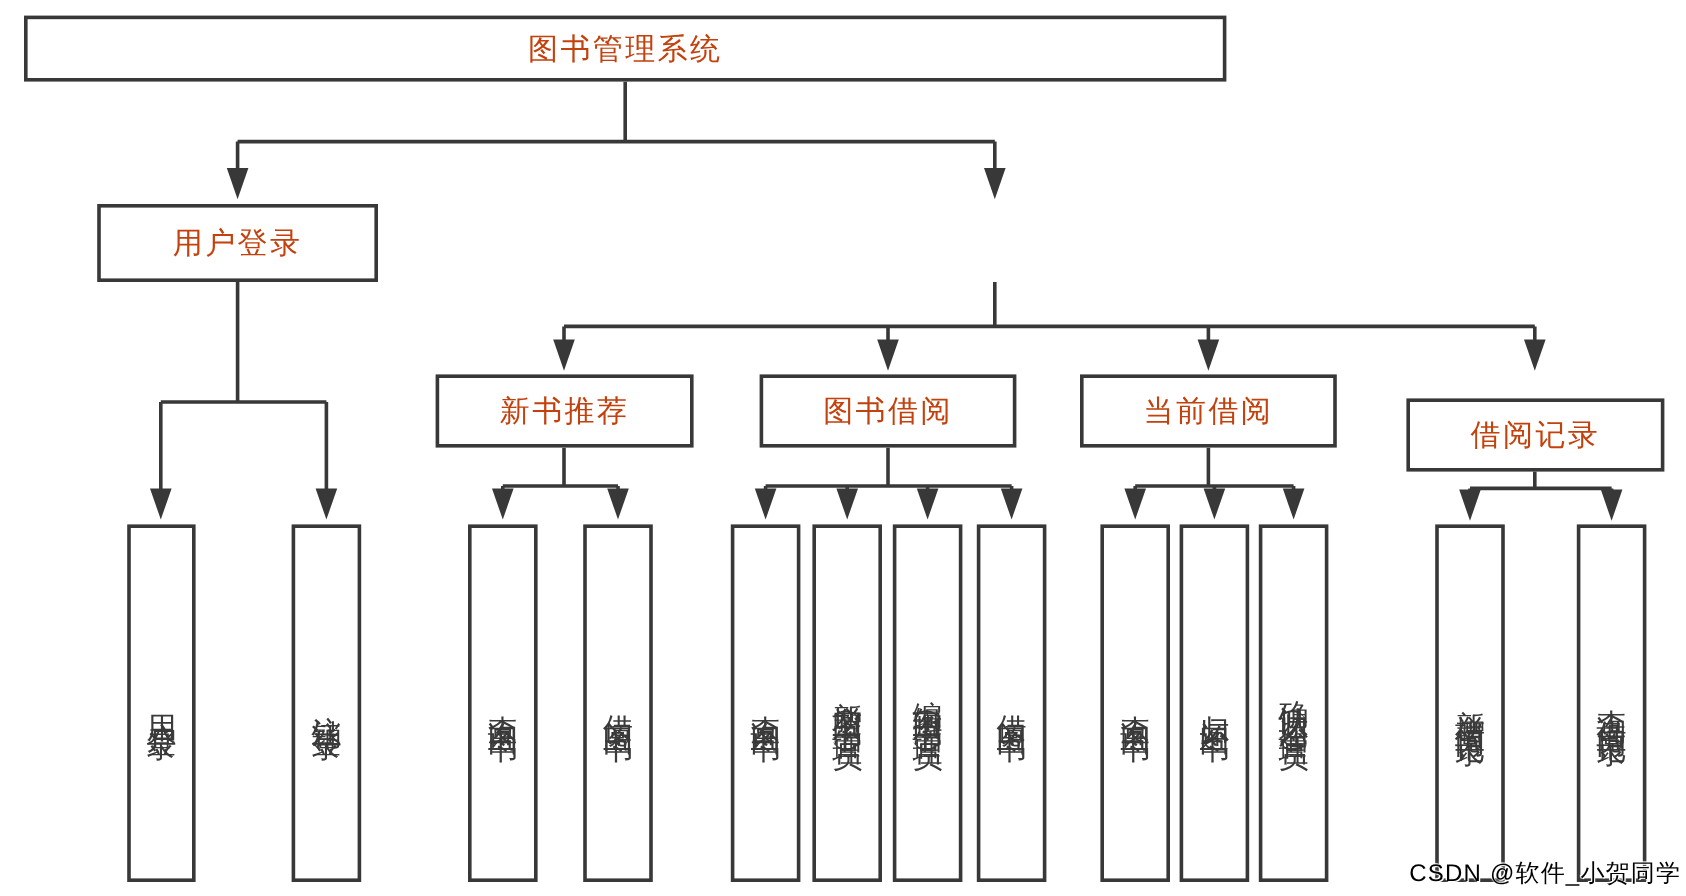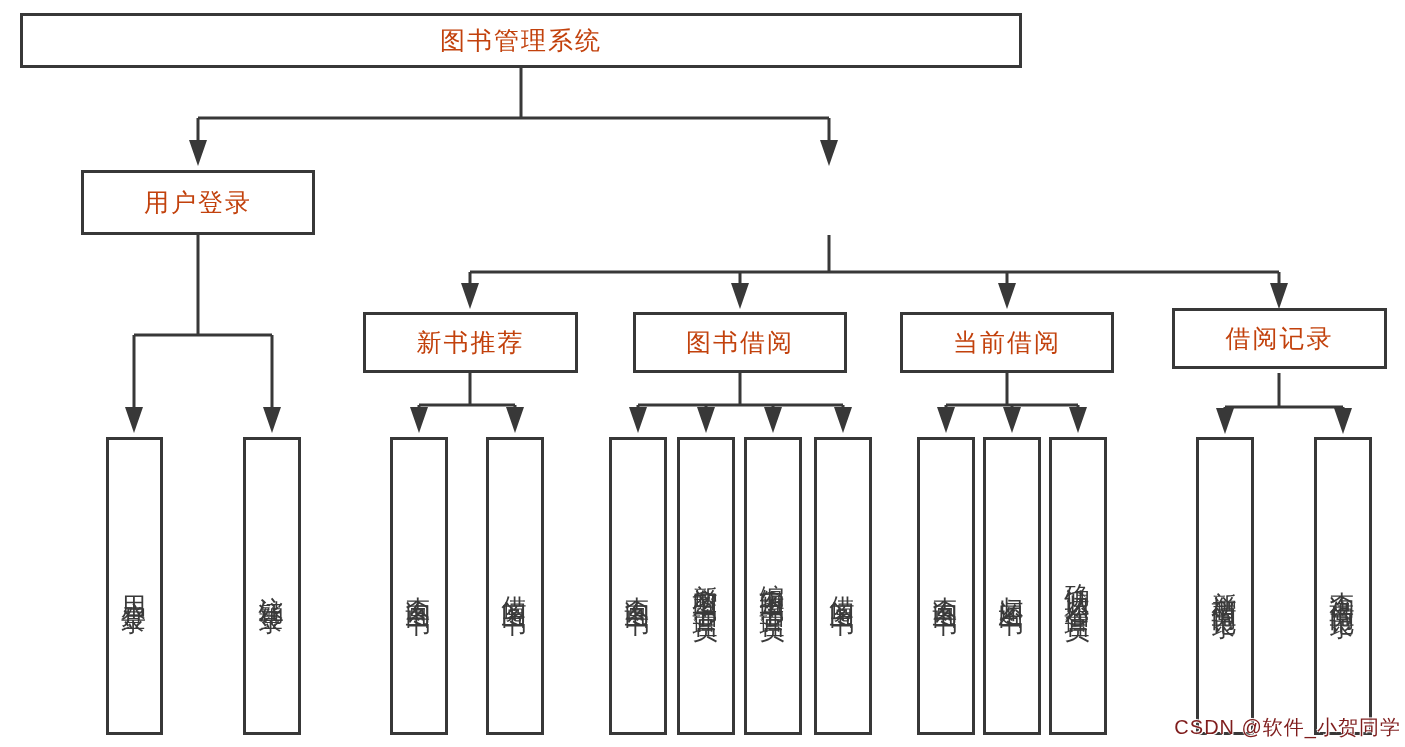--- a/index.html
+++ b/index.html
@@ -34,33 +34,33 @@
     letter-spacing:5px;
     color:#3a3a3a;
     white-space:nowrap;
   }
   .vnode{padding:4px 0;}
   .watermark{
     position:absolute;
     right:4px;
     bottom:6px;
     font-size:20px;
-    color:#7f1d1d;
+    color:#000000;
     letter-spacing:1px;
     text-shadow:0 0 2px #ffffff,1px 1px 0 #ffffff,-1px -1px 0 #ffffff;
     white-space:nowrap;
   }
   
   .n-root{left:20px;top:13px;width:1002px;height:55px;}
   .n-user-login{left:81px;top:170px;width:234px;height:65px;}
   .n-book-mgmt{left:712px;top:170px;width:235px;height:65px;}
   .n-new-book{left:363px;top:312px;width:215px;height:61px;}
   .n-book-borrow{left:633px;top:312px;width:214px;height:61px;}
   .n-current-borrow{left:900px;top:312px;width:214px;height:61px;}
-  .n-borrow-record{left:1172px;top:308px;width:215px;height:61px;}
+  .n-borrow-record{left:1172px;top:332px;width:215px;height:61px;}
   .lv4{top:437px;height:298px;}
   .n-g1a{left:106px;width:57px;}
   .n-g1b{left:243px;width:58px;}
   .n-g2a{left:390px;width:58px;}
   .n-g2b{left:486px;width:58px;}
   .n-g3a{left:609px;width:58px;}
   .n-g3b{left:677px;width:58px;}
   .n-g3c{left:744px;width:58px;}
   .n-g3d{left:814px;width:58px;}
   .n-g4a{left:917px;width:58px;}

